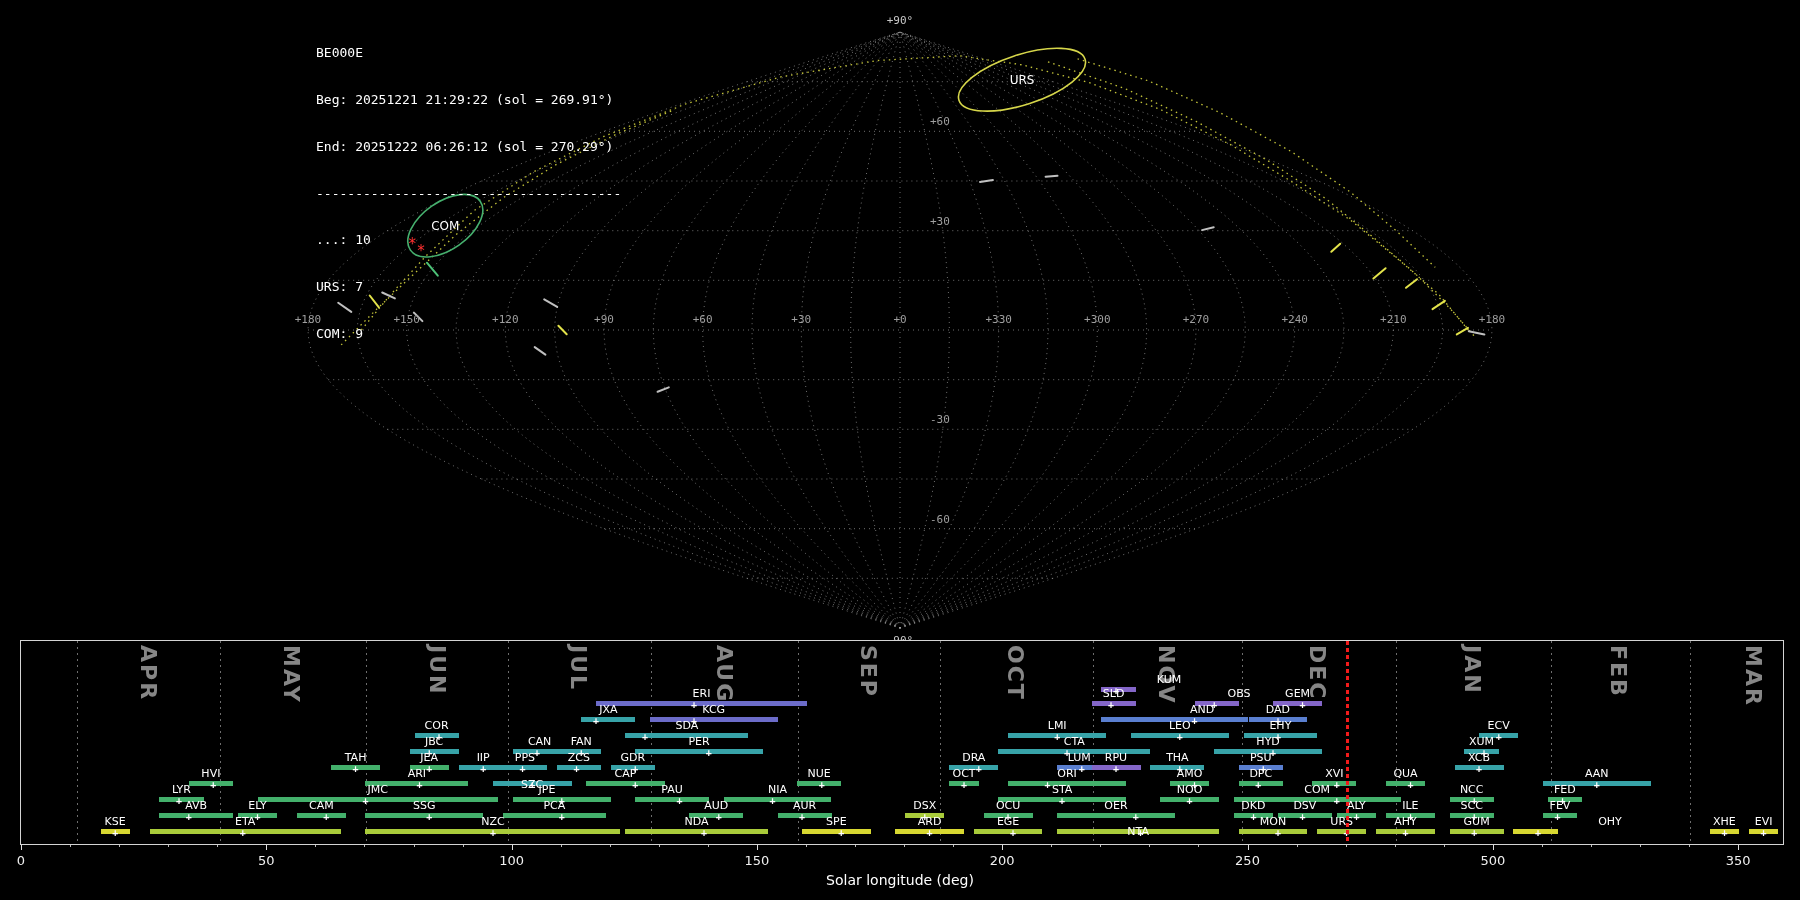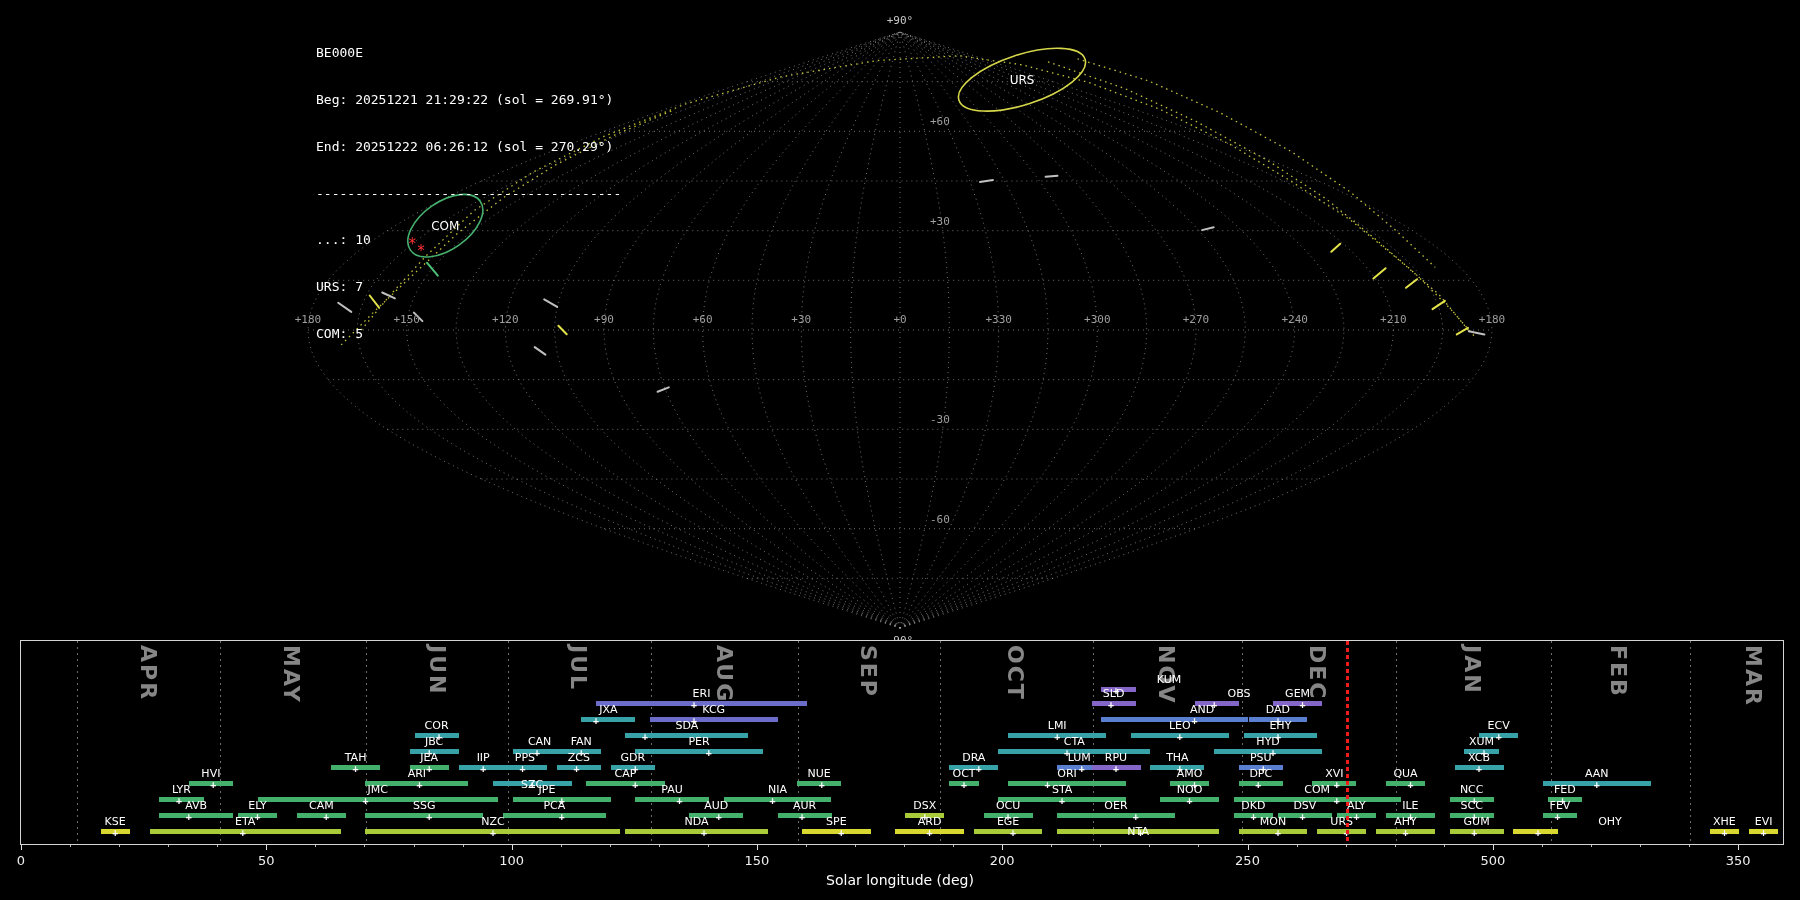--- a/index.html
+++ b/index.html
@@ -128,21 +128,21 @@
     </svg>
 </div>
 
 <div id="info">
   <div>BE000E</div>
   <div>Beg: 20251221 21:29:22 (sol = 269.91°)</div>
   <div>End: 20251222 06:26:12 (sol = 270.29°)</div>
   <div>---------------------------------------</div>
   <div>...: 10</div>
   <div>URS: 7</div>
-  <div>COM: 5</div>
+  <div>COM: 9</div>
 </div>
 
 <div id="timeline">
     <div class="mgrid" style="left:55.5px"></div>
     <div class="mlabel" style="left:127.6px">APR</div>
     <div class="mgrid" style="left:199.2px"></div>
     <div class="mlabel" style="left:270.8px">MAY</div>
     <div class="mgrid" style="left:345.4px"></div>
     <div class="mlabel" style="left:416.0px">JUN</div>
     <div class="mgrid" style="left:487.2px"></div>

